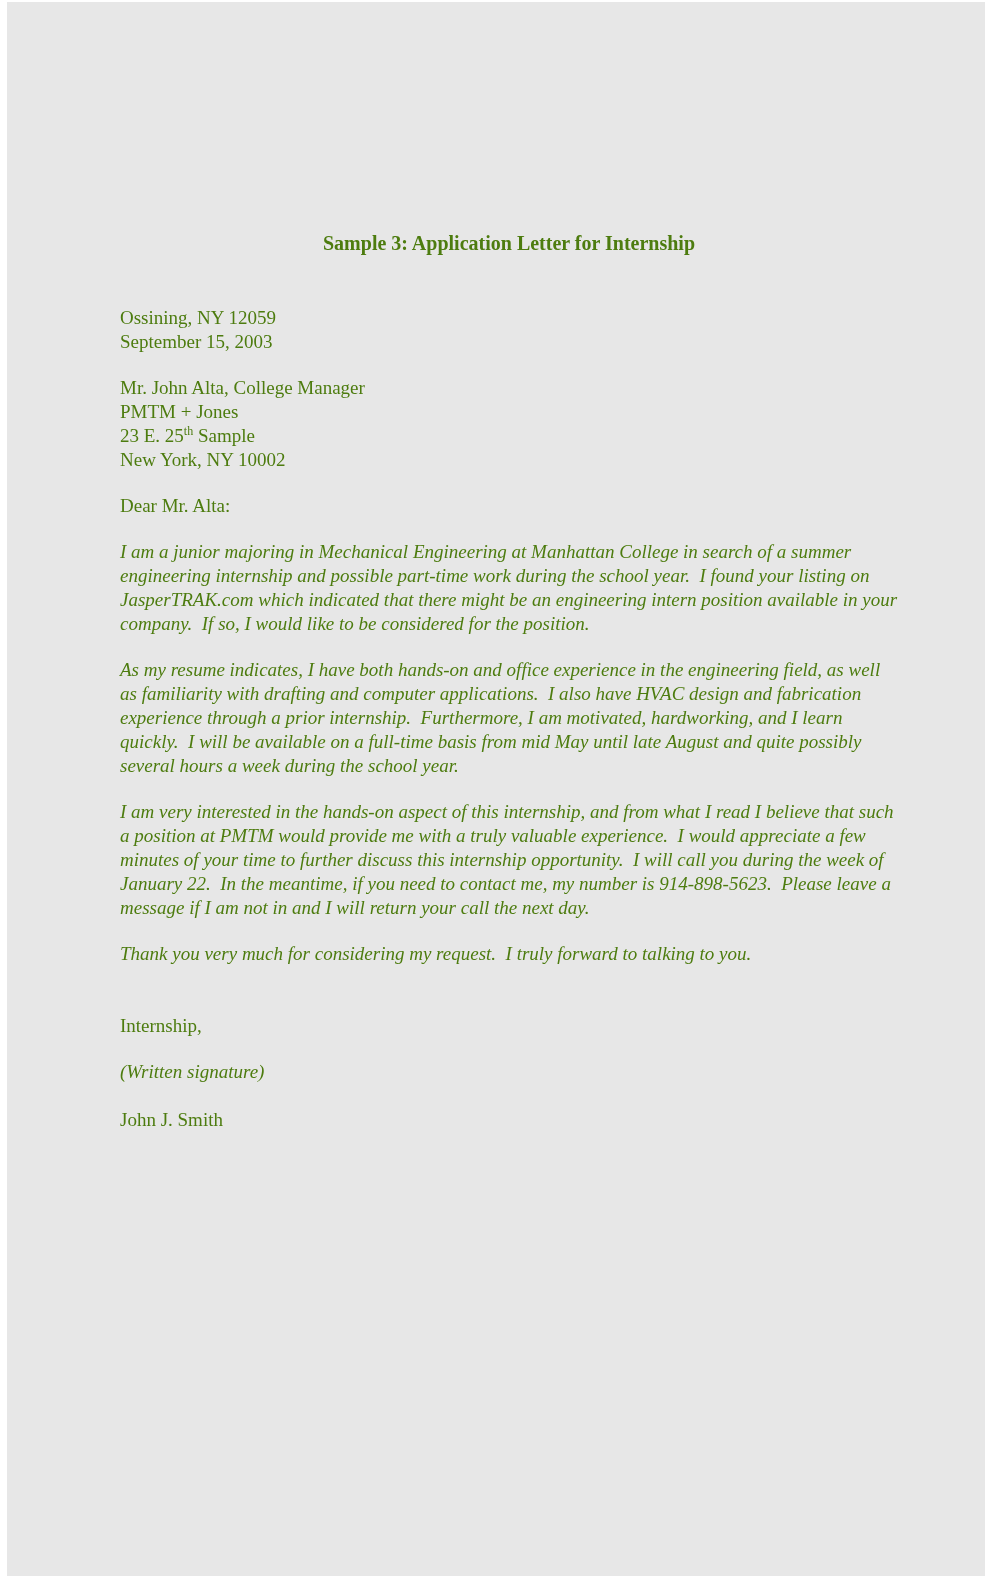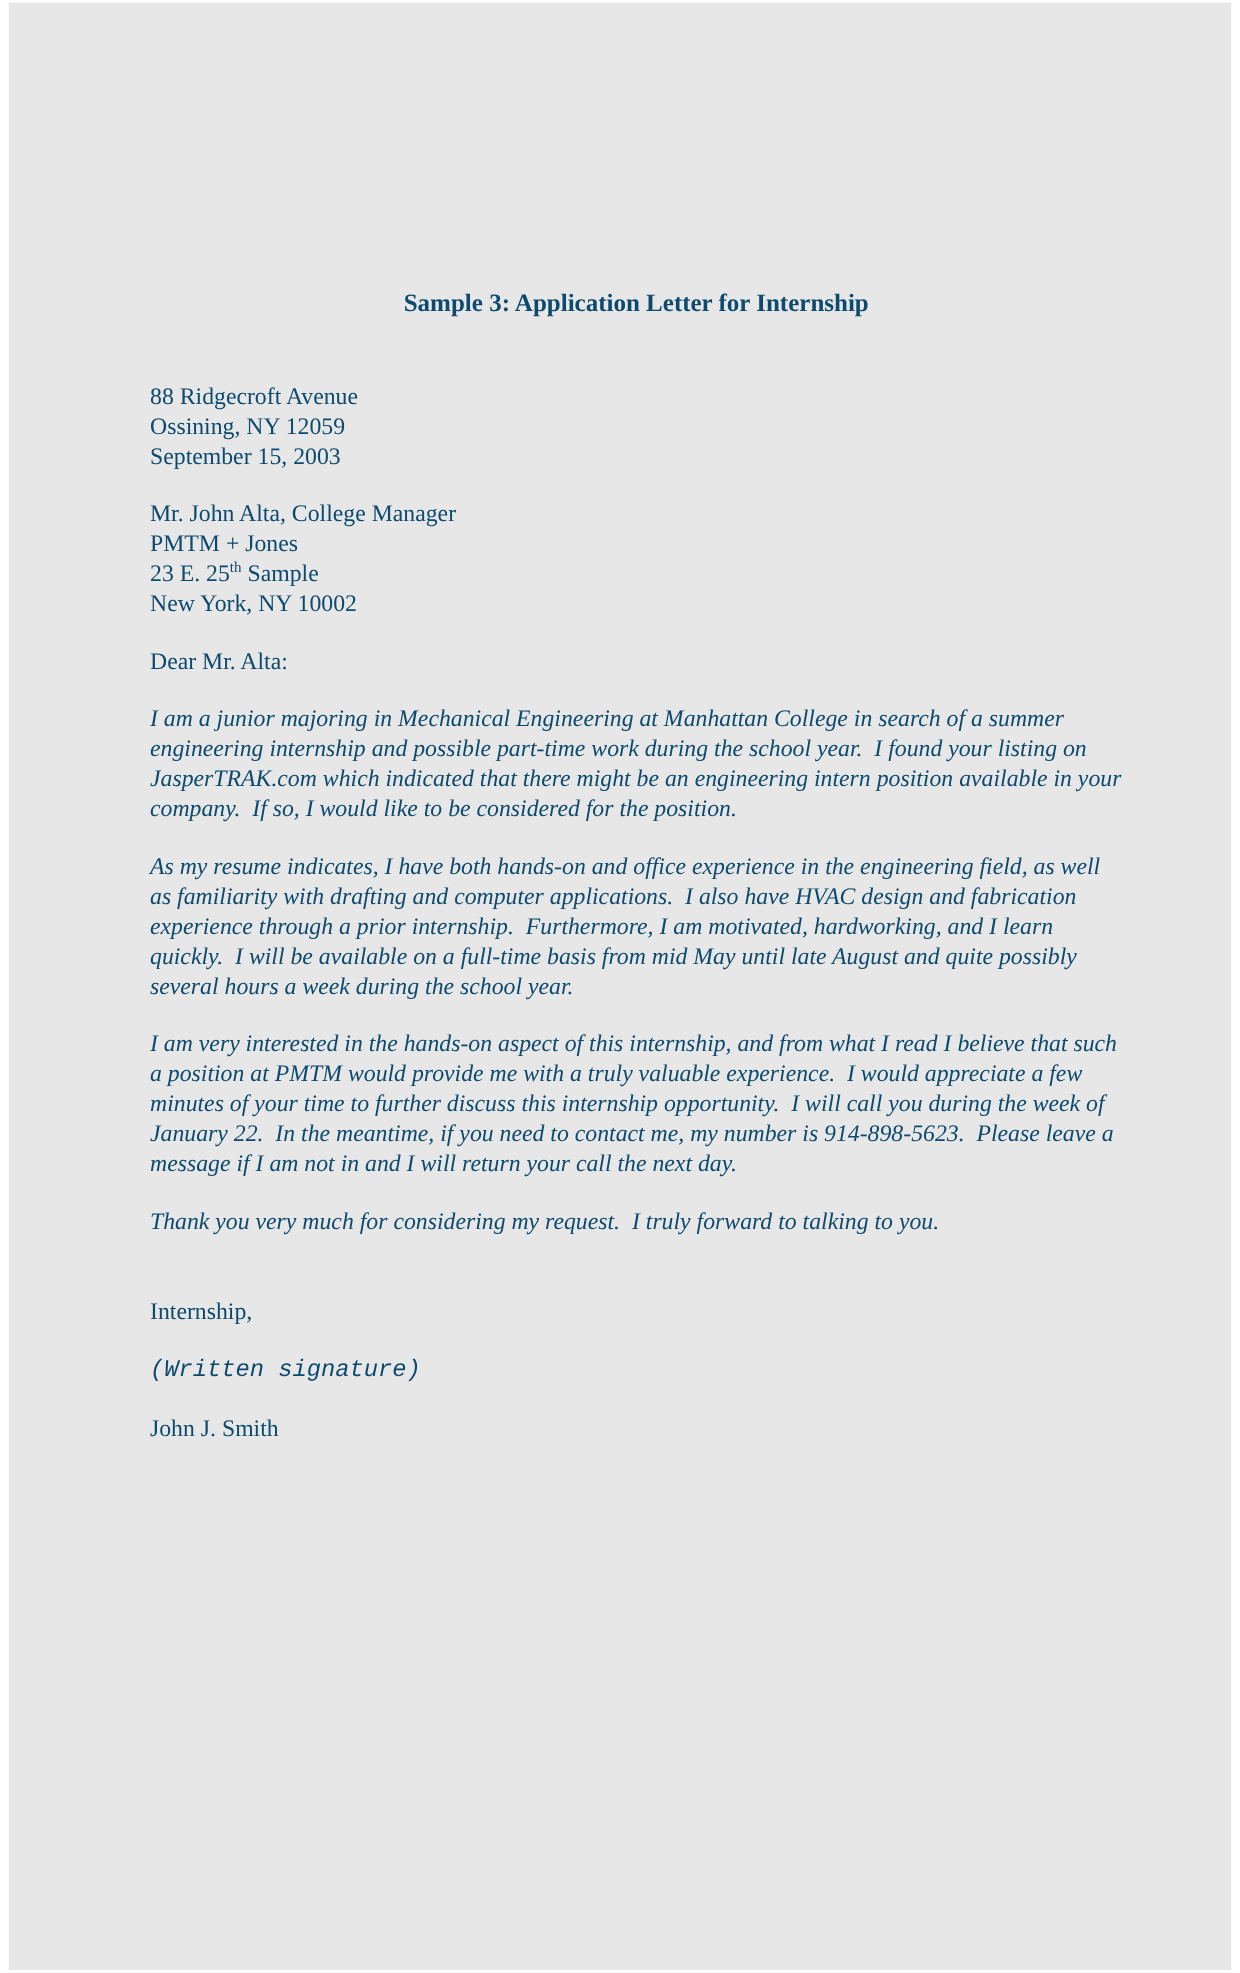--- a/index.html
+++ b/index.html
@@ -7,21 +7,21 @@
     padding: 0;
     background: #ffffff;
   }
   .canvas {
     position: relative;
     width: 992px;
     height: 1578px;
     background: #ffffff;
     overflow: hidden;
     font-family: "Liberation Serif", serif;
-    color: #0c4a6e;
+    color: #4d7c0f;
   }
   .scan {
     position: absolute;
     left: 7px;
     right: 7px;
     top: 2px;
     bottom: 2px;
     background: #e7e7e7;
   }
   .content {
@@ -49,21 +49,20 @@
     margin: 0 0 22px 0;
     white-space: pre-wrap;
     font-style: italic;
   }
   .gap-before-signoff {
     margin-top: 48px;
   }
   .signature-note {
     font-style: italic;
     margin-bottom: 24px;
-    font-family: Liberation Mono, monospace;
   }
   .signoff {
     margin-bottom: 22px;
   }
   sup {
     font-size: 12px;
     line-height: 0;
   }
 </style>
 </head>
@@ -71,21 +70,20 @@
 
 <div class="canvas">
   <div class="scan">
     <div class="content">
 
       <div class="title-block">
         <div>Sample 3: Application Letter for Internship</div>
       </div>
 
       <div class="block">
-        <div>88 Ridgecroft Avenue</div>
         <div>Ossining, NY 12059</div>
         <div>September 15, 2003</div>
       </div>
 
       <div class="block">
         <div>Mr. John Alta, College Manager</div>
         <div>PMTM + Jones</div>
         <div><span>23 E. 25</span><sup>th</sup><span> Sample</span></div>
         <div>New York, NY 10002</div>
       </div>

